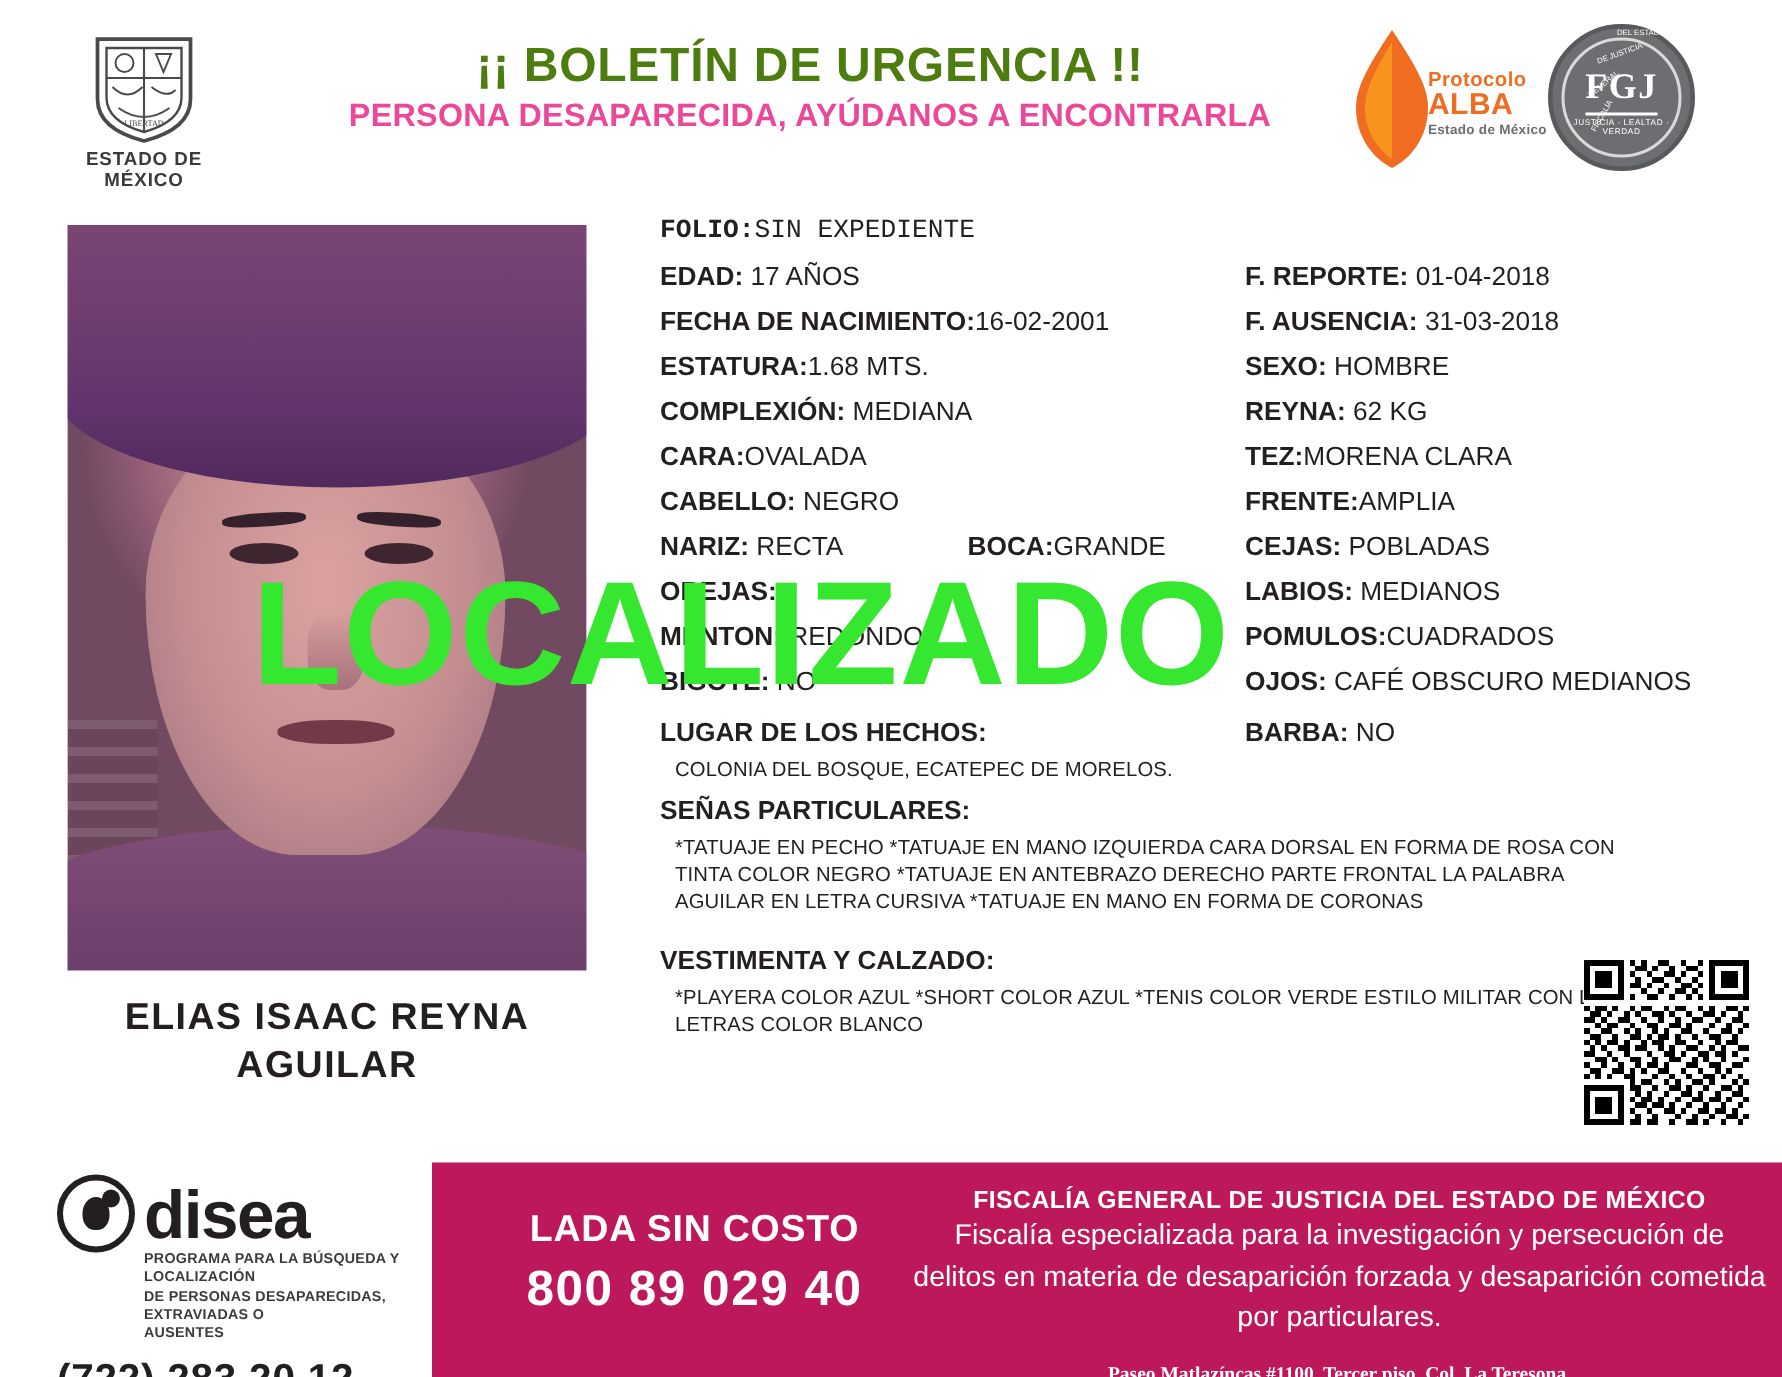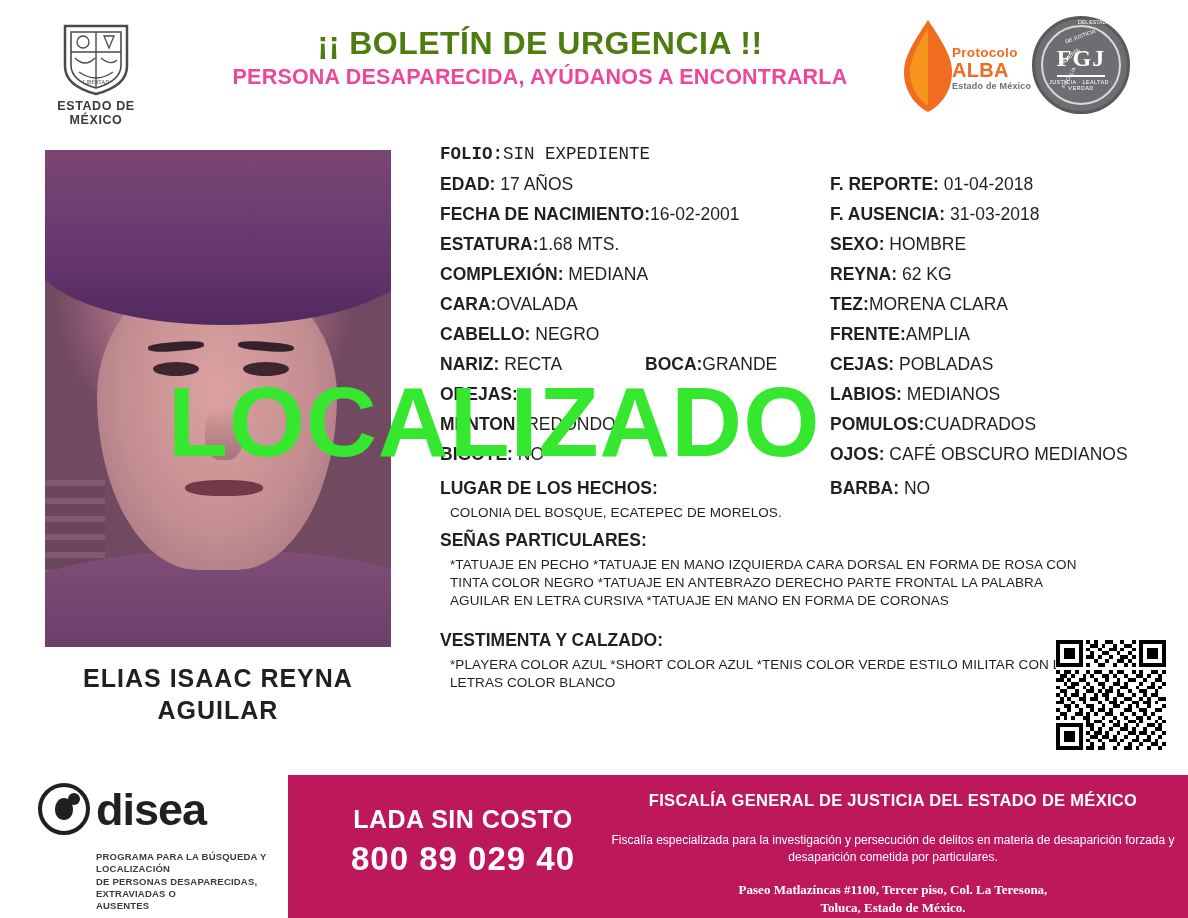--- a/index.html
+++ b/index.html
@@ -360,21 +360,21 @@
     border-radius: 50%;
     background: #231f20;
   }
   .odisea-sub {
     font-size: 9.5px;
     font-weight: bold;
     color: #3b3b3b;
     line-height: 1.3;
     letter-spacing: .2px;
     padding-left: 58px;
-    margin-top: 19px;
+    margin-top: 2px;
   }
   .odisea-phone {
     font-size: 27px;
     font-weight: bold;
     color: #231f20;
     letter-spacing: .5px;
     margin-top: 8px;
   }
   .gray-panel {
     position: absolute;
@@ -409,23 +409,23 @@
     top: 16px;
     width: 570px;
     text-align: center;
   }
   .fgj-title {
     font-size: 16.5px;
     font-weight: bold;
     letter-spacing: .3px;
   }
   .fgj-desc {
-    font-size: 12px;
+    font-size: 19px;
     line-height: 1.45;
-    margin-top: 22px;
+    margin-top: 0;
   }
   .fgj-addr {
     font-size: 13px;
     font-weight: bold;
     line-height: 1.4;
     margin-top: 14px;
     font-family: "Liberation Serif", serif;
   }
 </style>
 </head>

